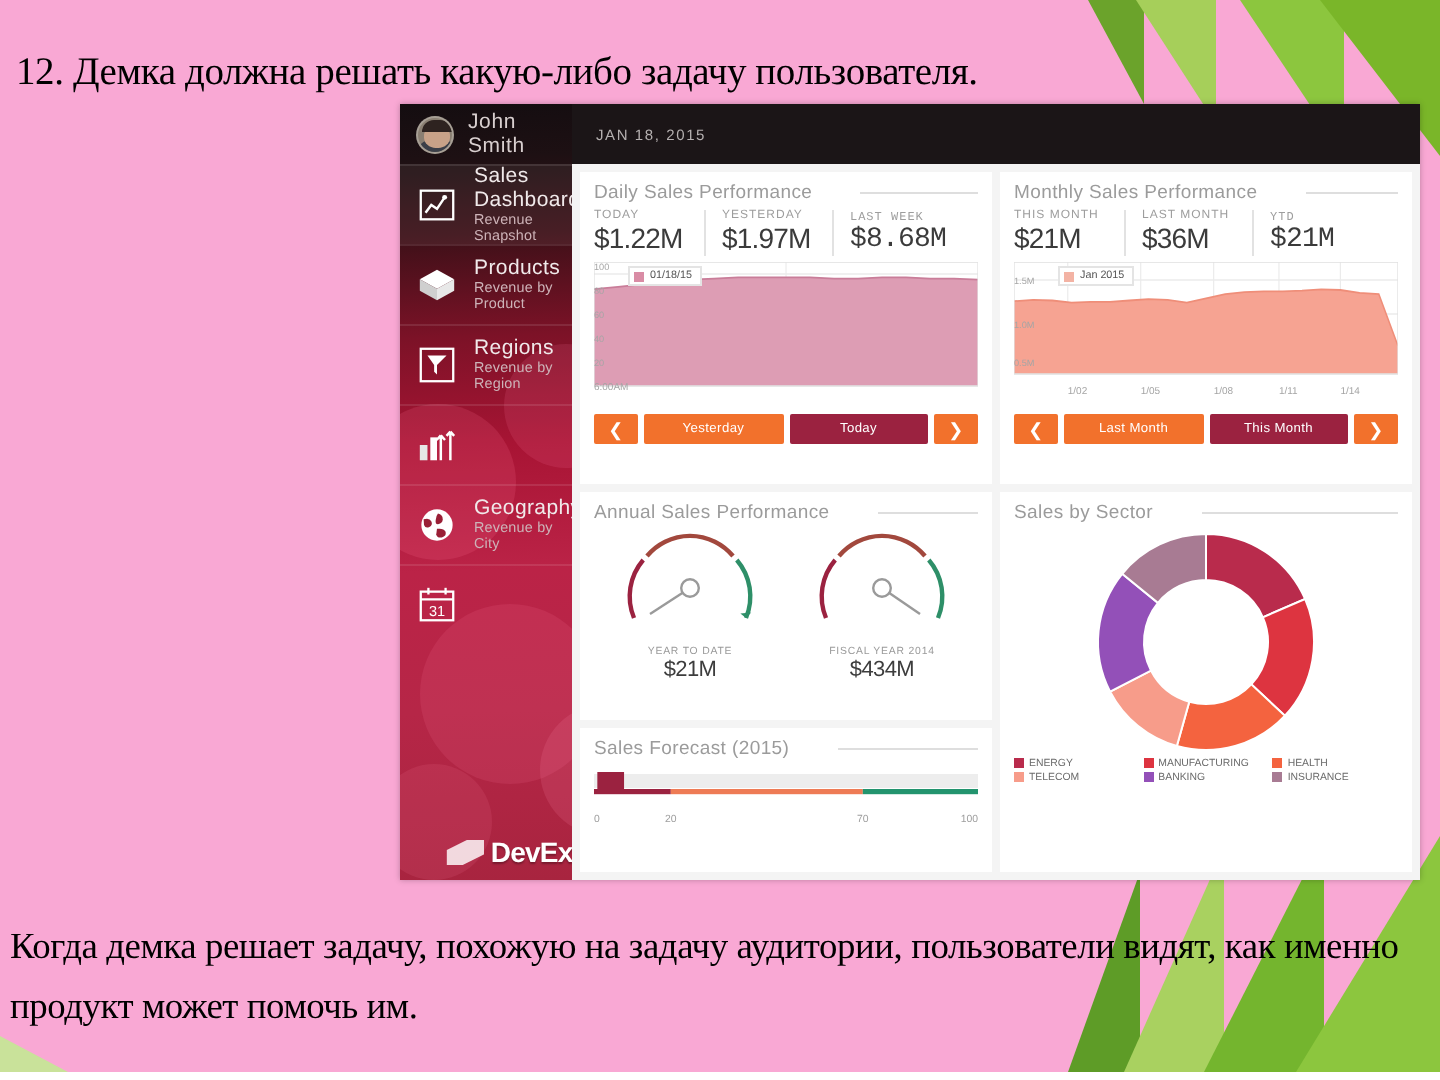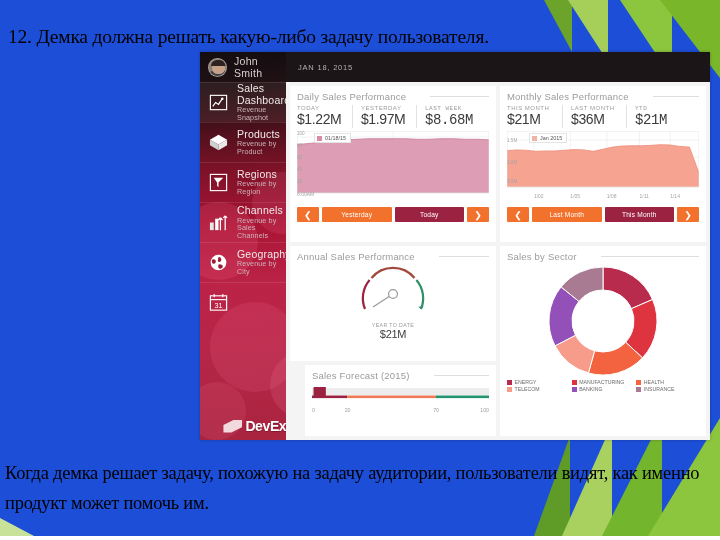--- a/index.html
+++ b/index.html
@@ -1,18 +1,18 @@
 <!DOCTYPE html>
 <html><head>
 <meta charset="utf-8">
 <style>
   * { margin:0; padding:0; box-sizing:border-box; }
   html,body { width:720px; height:540px; overflow:hidden; background:#ffffff;
               font-family:"Liberation Sans", sans-serif; }
-  #slide { position:relative; width:720px; height:536px; background:#1d4ed8; }
+  #slide { position:relative; width:720px; height:536px; background:#f9a8d4; }
 
   
   .green-shape { position:absolute; }
   #g-tr1 { top:0; right:0; width:0; height:0;
            border-top:78px solid #7ab629; border-left:60px solid transparent; }
   #g-tr2 { top:0; right:48px; width:0; height:0;
            border-top:78px solid #8cc63e; border-left:52px solid transparent;
            border-right:0 solid transparent; }
   #g-tr3 { top:0; right:112px; width:0; height:0;
            border-top:62px solid #a6cf5a; border-left:40px solid transparent; }
@@ -206,24 +206,20 @@
       </div>
 
       <div class="nav-item">
         <span class="nav-ico">
           <svg viewBox="0 0 22 22" width="21" height="21">
             <rect x="2" y="11" width="4" height="8" fill="#e6e6e6"></rect>
             <rect x="7.5" y="7" width="3.5" height="12" fill="#ffffff"></rect>
             <path d="M13 19 L13 6 M13 6 L10.8 8.4 M13 6 L15.2 8.4" stroke="#fff" stroke-width="1.3" fill="none"></path>
             <path d="M18 19 L18 4 M18 4 L16 6.2 M18 4 L20 6.2" stroke="#fff" stroke-width="1.3" fill="none"></path>
           </svg>
-        </span>
-        <span class="nav-txt">
-          <span class="nav-title" style="display:block">Channels</span>
-          <span class="nav-sub" style="display:block">Revenue by Sales Channels</span>
         </span>
       </div>
 
       <div class="nav-item">
         <span class="nav-ico">
           <svg viewBox="0 0 22 22" width="21" height="21">
             <circle cx="11" cy="11" r="8.2" fill="#ffffff"></circle>
             <path d="M4 8 Q7 7 8 9 Q9 11 7 12 Q5 13 4.2 11 Z" fill="#9a1f36"></path>
             <path d="M11.5 5 Q14 5.5 14 8 Q14 10 12 10.5 Q10 11 10.3 8.5 Q10.6 6 11.5 5 Z" fill="#9a1f36"></path>
             <path d="M11 13 Q14.5 12.5 15.5 14.5 Q16 16.8 13.5 17.5 Q11 18 10.6 15.8 Z" fill="#9a1f36"></path>
@@ -382,20 +378,31 @@
                 <path d="M 9 44 A 28 28 0 0 1 13.6 15" fill="none" stroke="#9b2240" stroke-width="2.2"></path>
                 <path d="M 15.5 13 A 28 28 0 0 1 58.5 13" fill="none" stroke="#a2483d" stroke-width="2.2"></path>
                 <path d="M 60.4 15 A 28 28 0 0 1 65 44" fill="none" stroke="#2e8f68" stroke-width="2.2"></path>
                 <polygon points="65,44 62.2,41.8 67.6,41.2" fill="#2e8f68"></polygon>
                 <line x1="37" y1="29" x2="17" y2="42" stroke="#9a9a9a" stroke-width="1.2"></line>
                 <circle cx="37" cy="29" r="4.4" fill="#fff" stroke="#9a9a9a" stroke-width="1.2"></circle>
               </svg>
               <div class="g-lbl">YEAR TO DATE</div>
               <div class="g-val">$21M</div>
             </div>
+            <div class="gauge">
+              <svg width="74" height="52" viewBox="0 0 74 52">
+                <path d="M 9 44 A 28 28 0 0 1 13.6 15" fill="none" stroke="#9b2240" stroke-width="2.2"></path>
+                <path d="M 15.5 13 A 28 28 0 0 1 58.5 13" fill="none" stroke="#a2483d" stroke-width="2.2"></path>
+                <path d="M 60.4 15 A 28 28 0 0 1 65 44" fill="none" stroke="#2e8f68" stroke-width="2.2"></path>
+                <line x1="37" y1="29" x2="56" y2="42" stroke="#9a9a9a" stroke-width="1.2"></line>
+                <circle cx="37" cy="29" r="4.4" fill="#fff" stroke="#9a9a9a" stroke-width="1.2"></circle>
+              </svg>
+              <div class="g-lbl">FISCAL YEAR 2014</div>
+              <div class="g-val">$434M</div>
+            </div>
           </div>
         </div>
 
         <div class="panel" style="grid-row:2 / span 2; grid-column:2;">
           <div class="panel-head">
             <span class="panel-title">Sales by Sector</span>
             <span class="panel-rule"></span>
           </div>
           <div class="donut-wrap">
             <svg id="donut-svg" width="112" height="112" viewBox="0 0 112 112">
@@ -434,21 +441,21 @@
               <span class="sw" style="background:#9350b8"></span>
               <span>BANKING</span>
               </div>
             <div>
               <span class="sw" style="background:#a87b93"></span>
               <span>INSURANCE</span>
               </div>
           </div>
         </div>
 
-        <div class="panel" style="grid-row:3; grid-column:1;margin-left:15px;">
+        <div class="panel" style="grid-row:3; grid-column:1;">
           <div class="panel-head">
             <span class="panel-title">Sales Forecast (2015)</span>
             <span class="panel-rule"></span>
           </div>
           <div class="lin-wrap">
             <svg width="100%" height="16" viewBox="0 0 230 16" preserveAspectRatio="none">
               <rect x="0" y="2" width="230" height="7" fill="#ededed"></rect>
               <rect x="0" y="9.5" width="46" height="2.6" fill="#9b2240"></rect>
               <rect x="46" y="9.5" width="115" height="2.6" fill="#ee7b55"></rect>
               <rect x="161" y="9.5" width="69" height="2.6" fill="#23946e"></rect>

